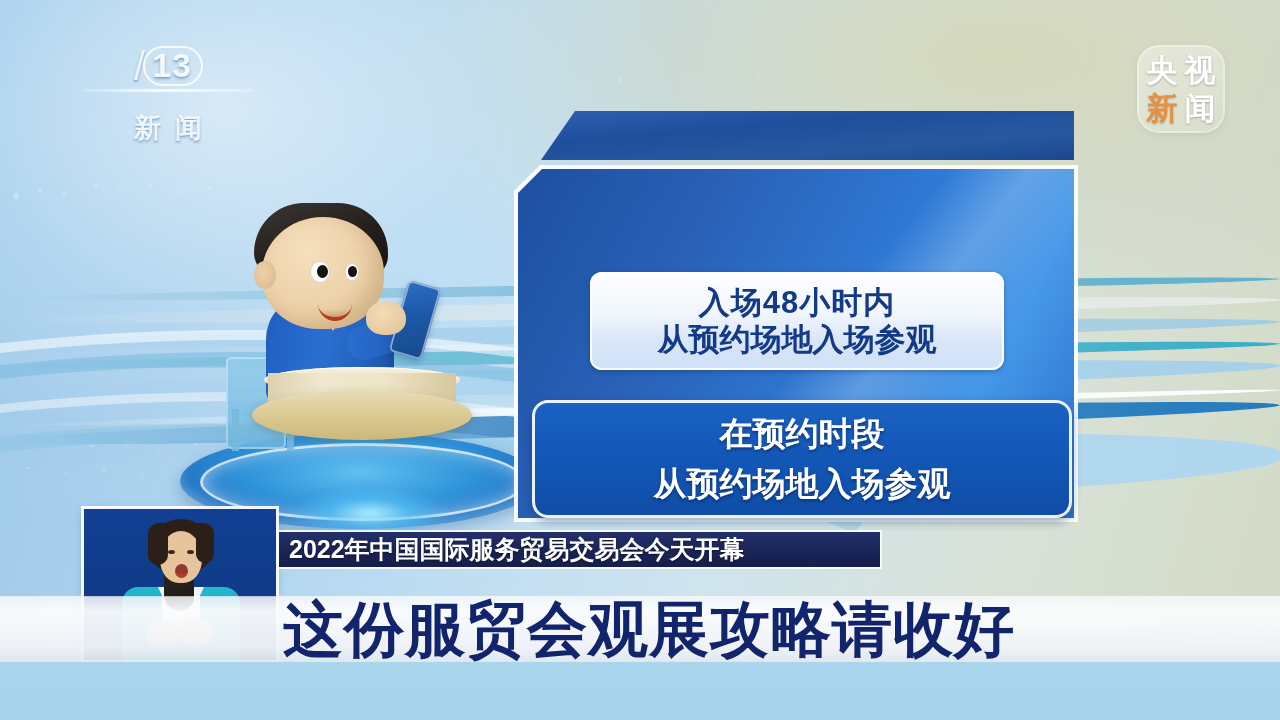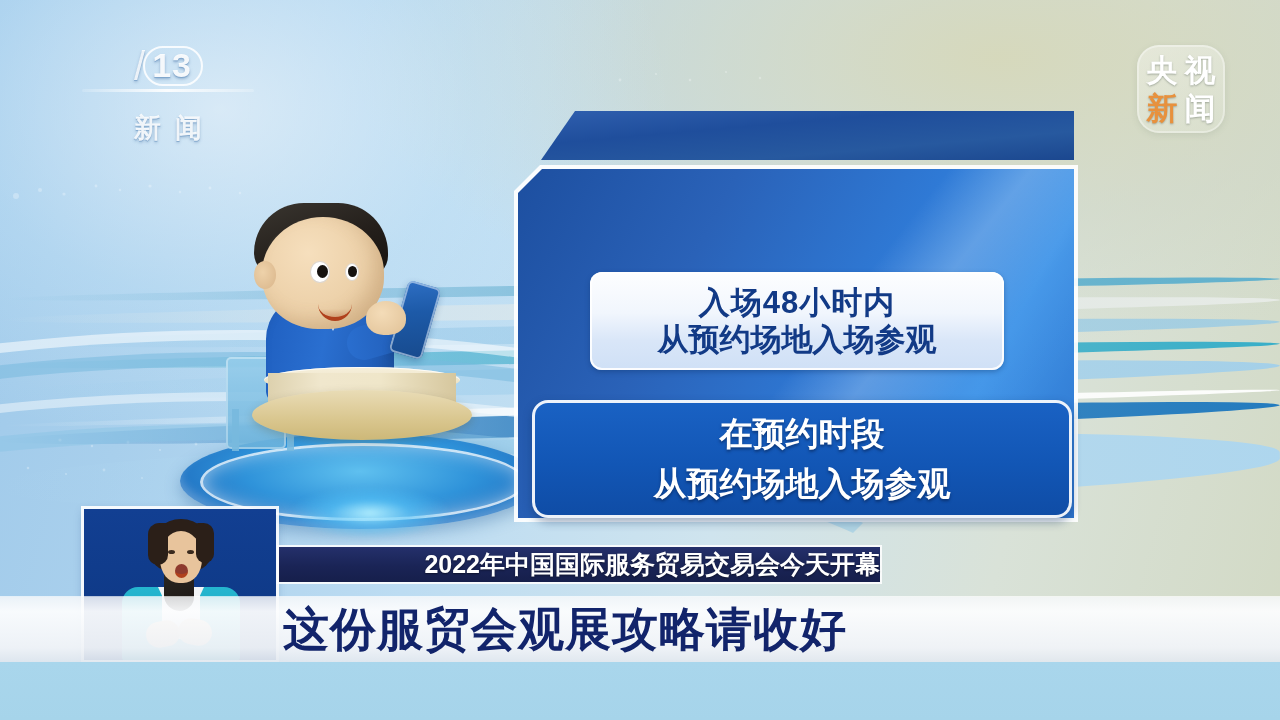--- a/index.html
+++ b/index.html
@@ -304,38 +304,38 @@
   .sli .mouth { position: absolute; left: 91px; top: 55px; width: 13px; height: 10px; border-radius: 50%; background: #8e3a2e; }
   .sli .neck  { position: absolute; left: 86px; top: 68px; width: 22px; height: 20px; background: #e0b894; }
   .sli .shirt { position: absolute; left: 78px; top: 82px; width: 38px; height: 48px; background: #f2f4f6; border-radius: 6px; }
   .sli .jacket{ position: absolute; left: 38px; top: 78px; width: 118px; height: 74px; border-radius: 16px 16px 4px 4px; background: linear-gradient(180deg, #25b6cf 0%, #1aa7c4 60%, #1595b2 100%); }
   .sli .jacketV { position: absolute; left: 74px; top: 78px; width: 46px; height: 50px; background: #f2f4f6; -webkit-clip-path: polygon(50% 100%, 0 0, 100% 0); clip-path: polygon(50% 100%, 0 0, 100% 0); }
   .sli .handL { position: absolute; left: 62px; top: 112px; width: 34px; height: 26px; border-radius: 14px; background: #e3bd97; transform: rotate(-10deg); }
   .sli .handR { position: absolute; left: 94px; top: 110px; width: 34px; height: 26px; border-radius: 14px; background: #eac8a2; transform: rotate(12deg); }
 
   
   .lt-strip {
-    position: absolute; left: 279px; top: 547px; width: 601px; height: 35px;
+    position: absolute; left: 279px; top: 532px; width: 601px; height: 35px;
     background: linear-gradient(180deg, #24306b 0%, #1a2456 55%, #161f4b 100%);
     box-shadow: 0 0 0 2px rgba(255,255,255,0.85);
-    display: flex; align-items: center; padding-left: 20px; box-sizing: border-box; justify-content: flex-end;
+    display: flex; align-items: center; padding-left: 10px; box-sizing: border-box;
   }
   .lt-strip span {
     font-size: 25px; font-weight: 700; color: #ffffff; letter-spacing: 0px;
     text-shadow: 0 1px 2px rgba(0,0,0,0.45);
   }
   .lt-band {
     position: absolute; left: 0; top: 597px; width: 1280px; height: 65px;
     background: linear-gradient(180deg, rgba(246,248,250,0.86) 0%, rgba(252,253,254,0.95) 22%, rgba(240,243,247,0.96) 78%, rgba(226,232,239,0.92) 100%);
     box-shadow: 0 1px 0 rgba(255,255,255,0.9), 0 -1px 0 rgba(255,255,255,0.7);
   }
   .lt-headline {
     position: absolute; left: 283px; top: 598px; height: 64px;
     display: flex; align-items: center;
-    font-size: 46px; font-weight: 700; color: #12246b; letter-spacing: 1px;
+    font-size: 60px; font-weight: 700; color: #12246b; letter-spacing: 1px;
   }
   .bottom-fill {
     position: absolute; left: 0; top: 662px; width: 1280px; height: 58px;
     background: linear-gradient(180deg, #a9d6ec 0%, #a6d4ea 100%);
   }
 </style>
 </head>
 <body>
 
 <div id="screen">

